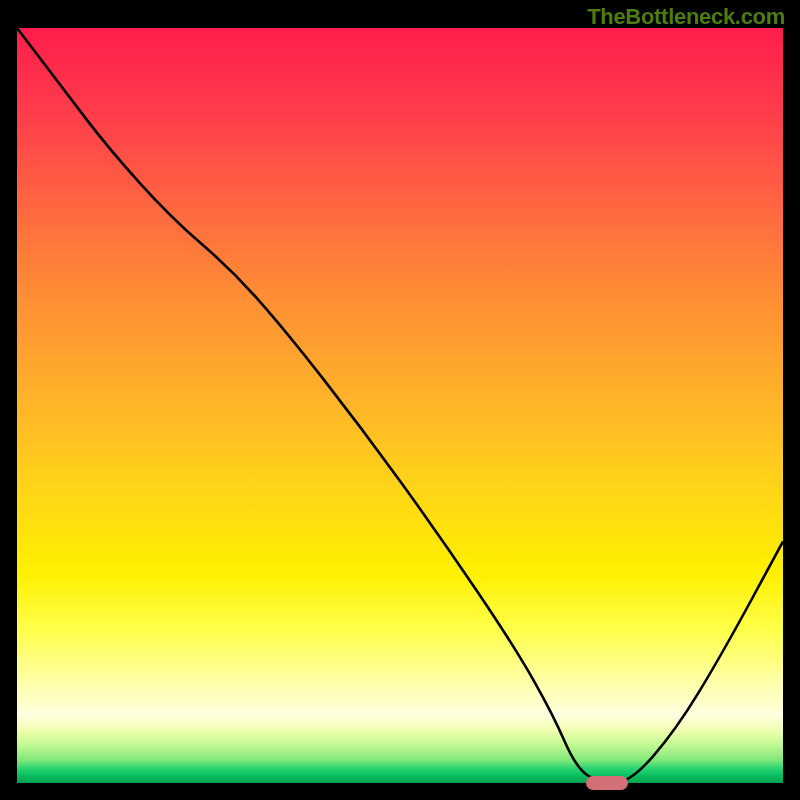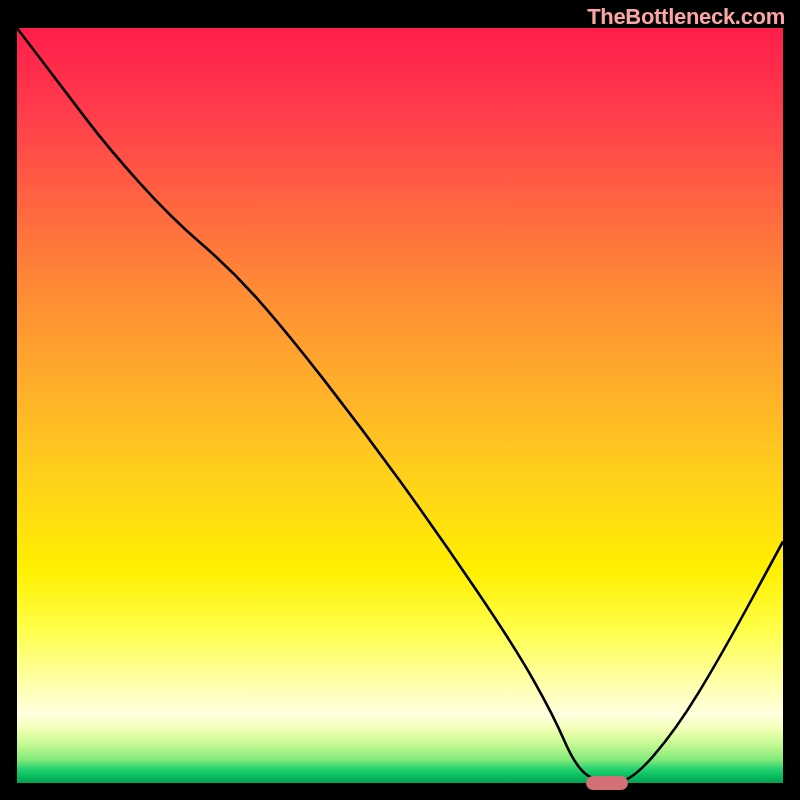--- a/index.html
+++ b/index.html
@@ -37,21 +37,21 @@
     border: 2px solid #000;
     box-sizing: border-box;
   }
   .watermark {
     position: absolute;
     top: 4px;
     right: 15px;
     font-family: Arial, Helvetica, sans-serif;
     font-size: 22px;
     font-weight: 600;
-    color: #fca5a5;
+    color: #4d7c0f;
     letter-spacing: -0.3px;
   }
   svg.curve {
     position: absolute;
     left: 0;
     top: 0;
     width: 100%;
     height: 100%;
   }
   .marker {

